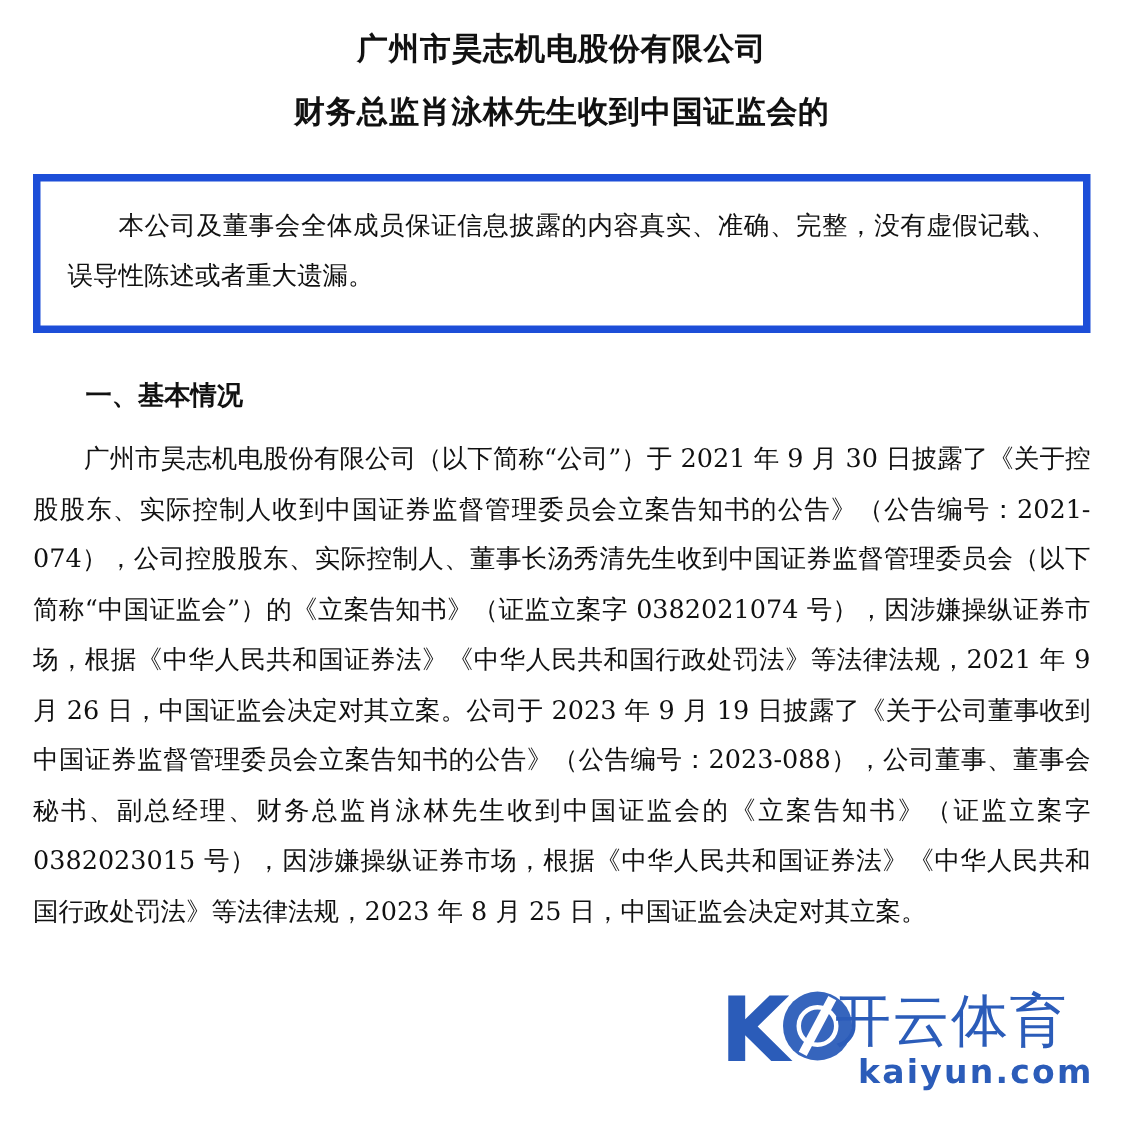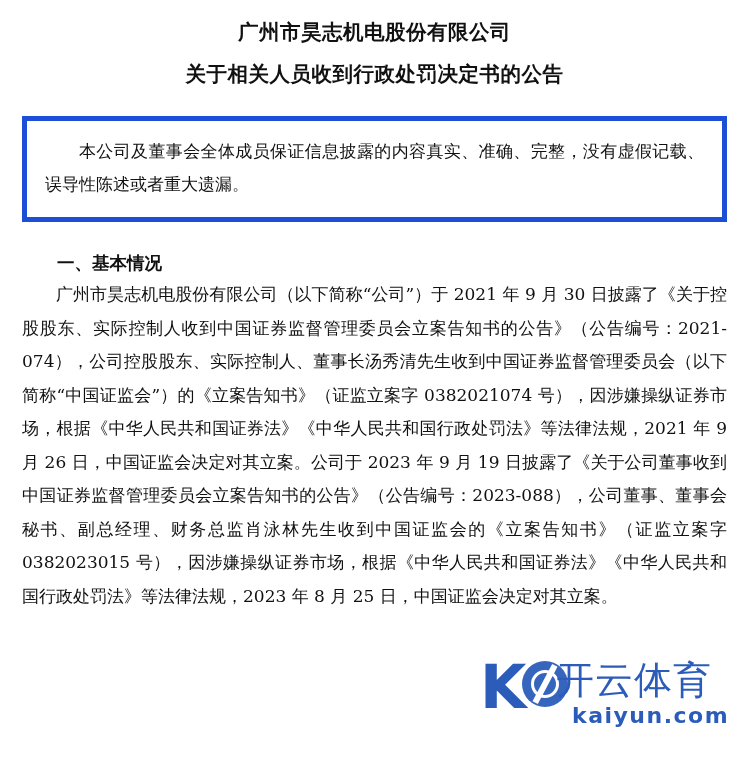--- a/index.html
+++ b/index.html
@@ -54,20 +54,21 @@
   .section-heading {
     margin-top: 26px;
     font-size: 17.5px;
     font-weight: bold;
     line-height: 30px;
     text-indent: 2em;
     color: #111111;
     font-family: Liberation Sans, sans-serif;
   }
   .body-para {
+    margin-top: 12px;
     font-size: 17px;
     line-height: 33.5px;
     text-align: justify;
     text-justify: inter-ideograph;
     text-indent: 2em;
     color: #111111;
   }
   
   .watermark {
     position: absolute;
@@ -150,21 +151,21 @@
     text-align: right;
   }
 </style>
 </head>
 <body>
 
 <div class="page">
 
   <div class="title-block">
     <div class="title-line">广州市昊志机电股份有限公司</div>
-    <div class="title-line second">关于相关人员收到行政处罚决定书的公告</div>
+    <div class="title-line second">财务总监肖泳林先生收到中国证监会的</div>
   </div>
 
   <div class="notice-box">
     <div class="notice-text">本公司及董事会全体成员保证信息披露的内容真实、准确、完整，没有虚假记载、误导性陈述或者重大遗漏。</div>
   </div>
 
   <div class="section-heading">一、基本情况</div>
 
   <div class="body-para">广州市昊志机电股份有限公司（以下简称“公司”）于 2021 年 9 月 30 日披露了《关于控股股东、实际控制人收到中国证券监督管理委员会立案告知书的公告》（公告编号：2021-074），公司控股股东、实际控制人、董事长汤秀清先生收到中国证券监督管理委员会（以下简称“中国证监会”）的《立案告知书》（证监立案字 0382021074 号），因涉嫌操纵证券市场，根据《中华人民共和国证券法》《中华人民共和国行政处罚法》等法律法规，2021 年 9 月 26 日，中国证监会决定对其立案。公司于 2023 年 9 月 19 日披露了《关于公司董事收到中国证券监督管理委员会立案告知书的公告》（公告编号：2023-088），公司董事、董事会秘书、副总经理、财务总监肖泳林先生收到中国证监会的《立案告知书》（证监立案字 0382023015 号），因涉嫌操纵证券市场，根据《中华人民共和国证券法》《中华人民共和国行政处罚法》等法律法规，2023 年 8 月 25 日，中国证监会决定对其立案。</div>
 

